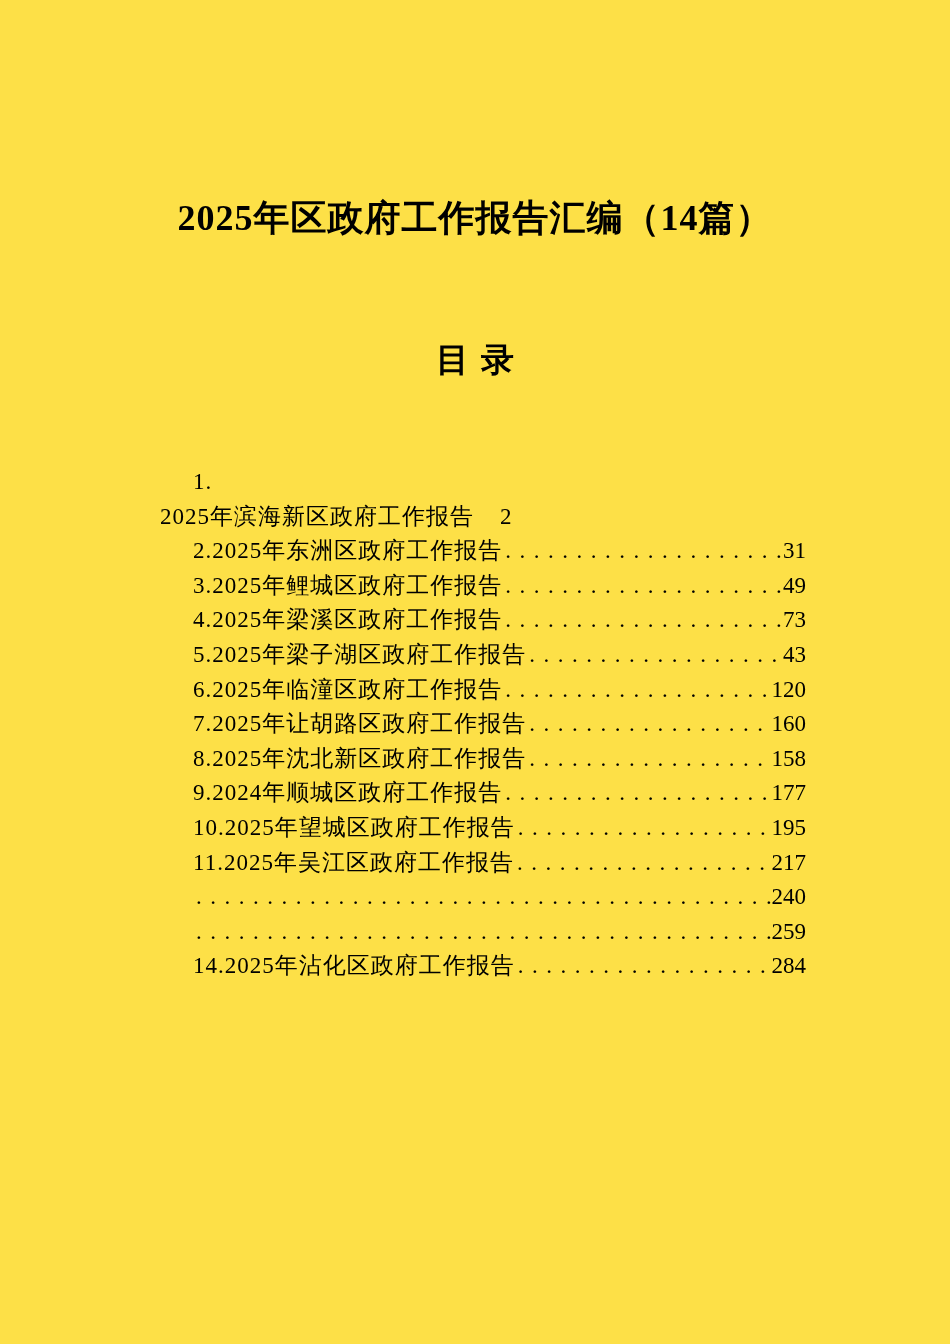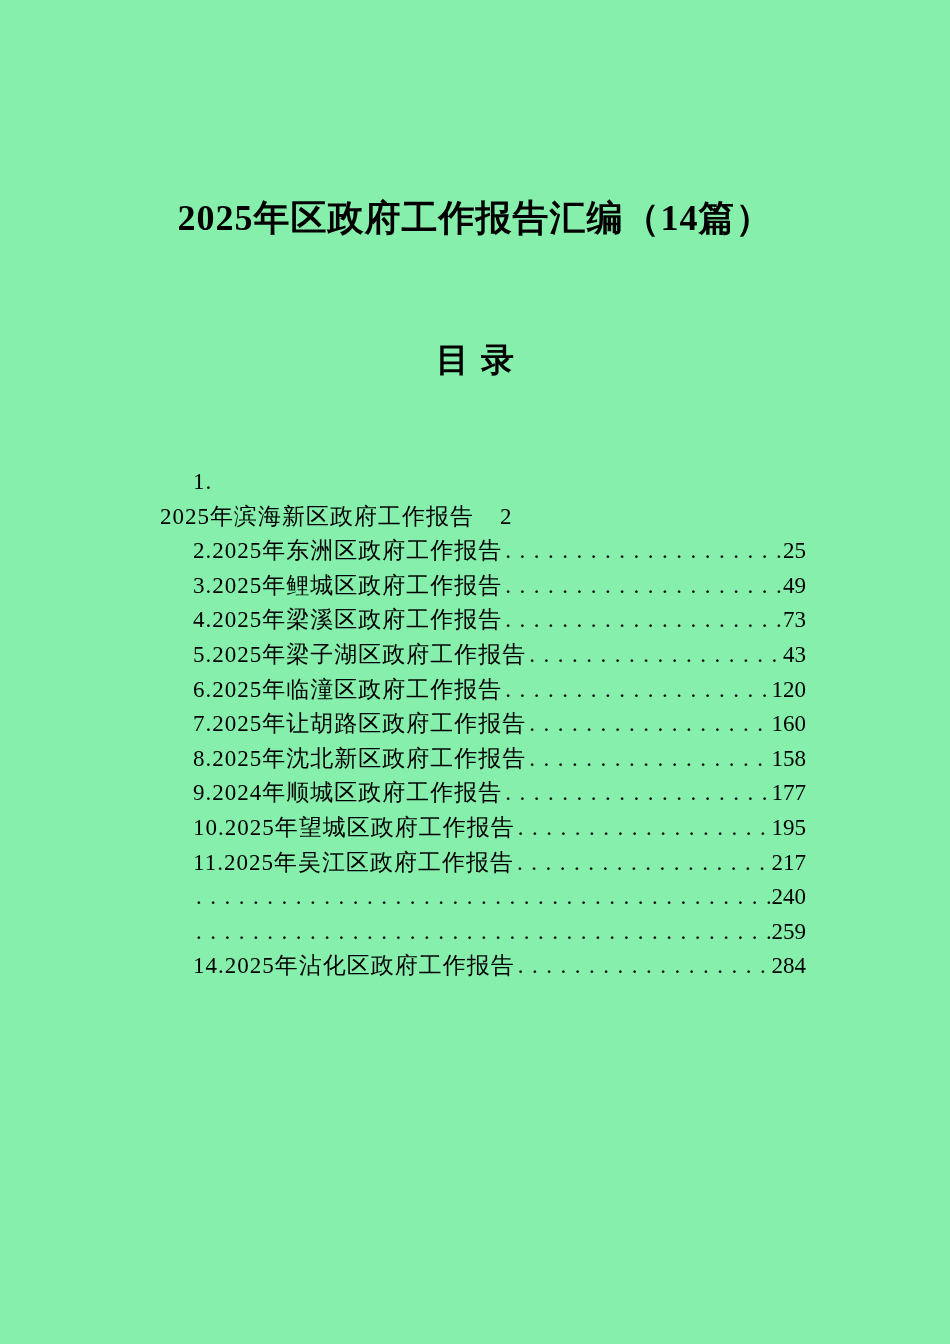--- a/index.html
+++ b/index.html
@@ -4,21 +4,21 @@
 <style>
   html, body {
     margin: 0;
     padding: 0;
     background: #ffffff;
   }
   .page {
     position: relative;
     width: 950px;
     height: 1344px;
-    background: #86efac;
+    background: #fde047;
     color: #000000;
     font-family: "Liberation Serif", "DejaVu Serif", serif;
     overflow: hidden;
   }
   .doc-title {
     position: absolute;
     top: 194px;
     left: 0;
     width: 100%;
     margin: 0;
@@ -84,21 +84,21 @@
     </div>
 
     <div class="toc-row">
       <span class="entry-text">2025年滨海新区政府工作报告</span>
       <span class="first-pagenum">2</span>
     </div>
 
     <div class="toc-row indent">
       <span class="entry-text">2.2025年东洲区政府工作报告</span>
       <span class="leader">....................................................</span>
-      <span class="pagenum">25</span>
+      <span class="pagenum">31</span>
     </div>
 
     <div class="toc-row indent">
       <span class="entry-text">3.2025年鲤城区政府工作报告</span>
       <span class="leader">....................................................</span>
       <span class="pagenum">49</span>
     </div>
 
     <div class="toc-row indent">
       <span class="entry-text">4.2025年梁溪区政府工作报告</span>

